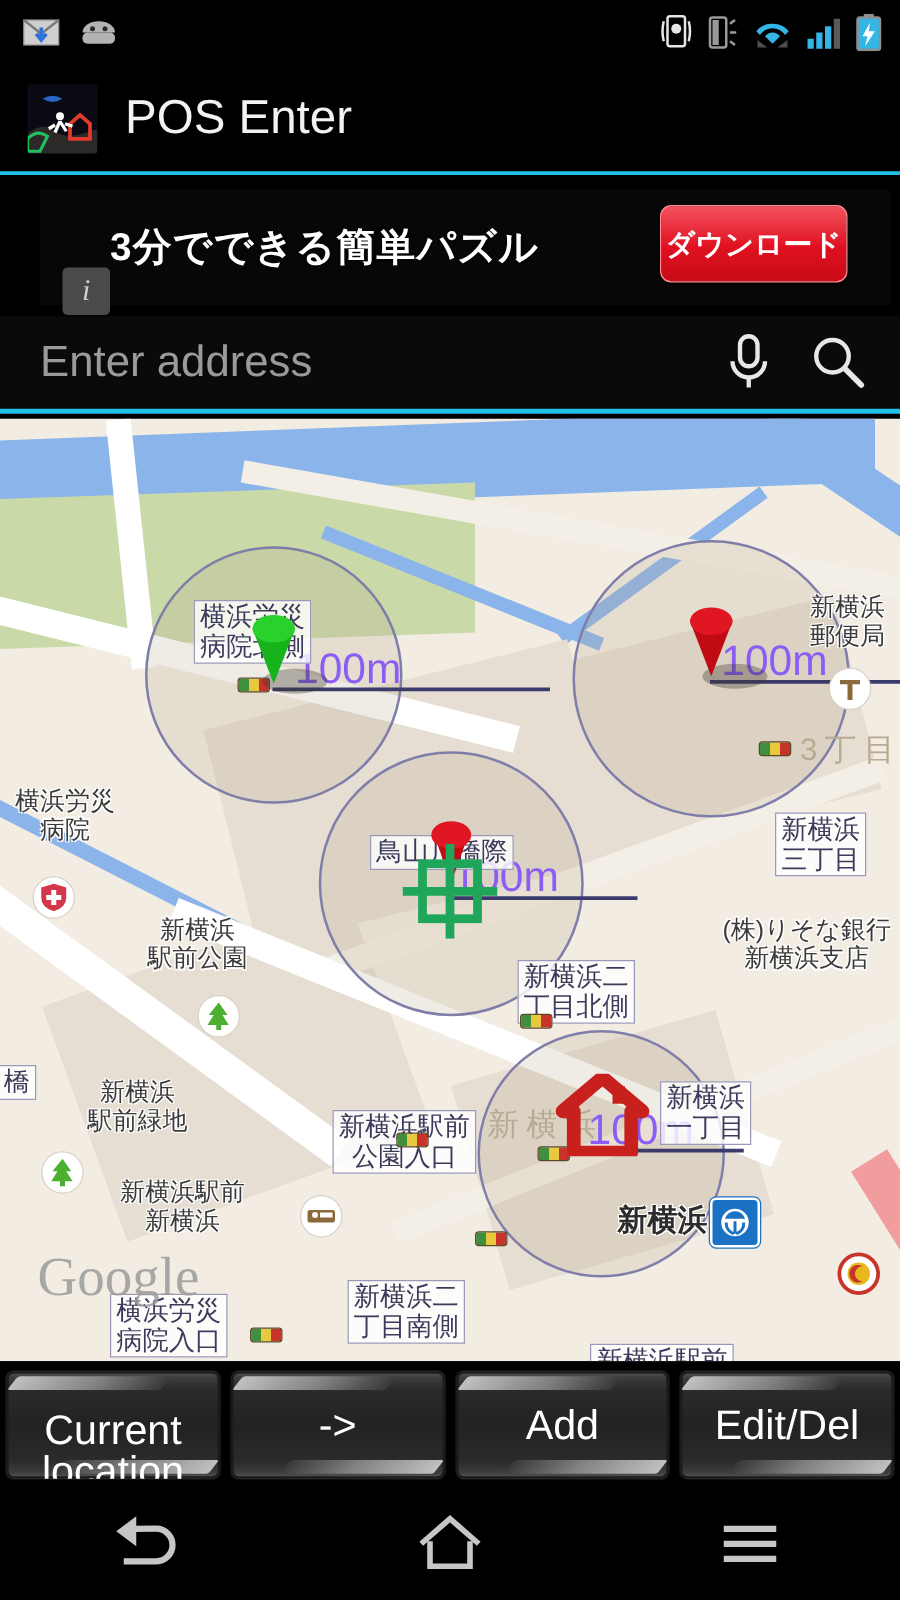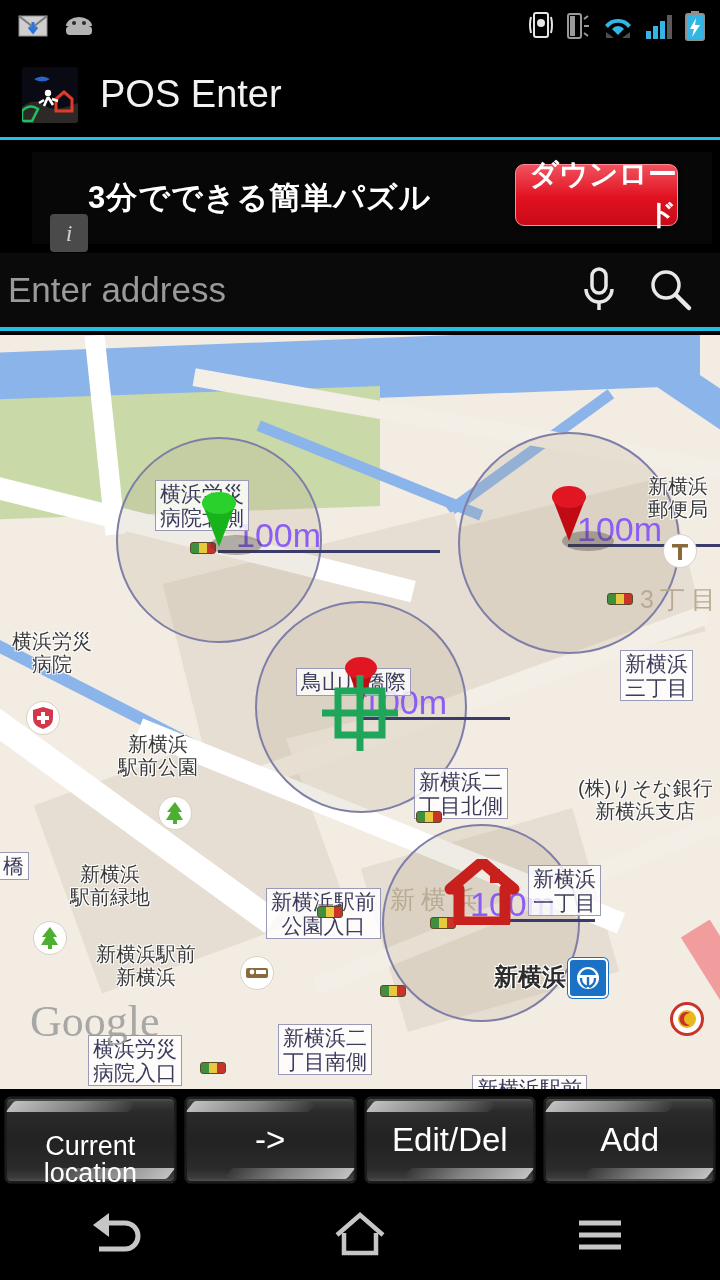--- a/index.html
+++ b/index.html
@@ -35,44 +35,44 @@
   }
   #ad-inner{
     width:680px; height:92px; background:#070707; margin-left:24px;
     display:flex; align-items:center; position:relative;
   }
   #ad-text{
     color:#fff; font-size:31px; font-weight:bold; letter-spacing:1px;
     margin-left:56px; text-shadow:0 0 2px #000;
   }
   #ad-cta{
-    position:absolute; right:34px; top:12px; width:163px; height:62px;
+    position:absolute; right:34px; top:12px; width:150px; height:62px;
     border-radius:9px; background:linear-gradient(#f2525f,#e01020 55%,#c90b18);
     border:1px solid #ff8c94;
     display:flex; align-items:center; justify-content:center;
-    color:#fff; font-size:29px; font-weight:bold;
+    color:#fff; font-size:23px; font-weight:bold;
     box-shadow:0 2px 4px rgba(0,0,0,.6);
     text-align:right;
   }
   #ad-info{
     position:absolute; left:18px; bottom:-8px; width:38px; height:38px;
     border-radius:4px; background:#4a4a4a; color:#cfcfcf;
     display:flex; align-items:center; justify-content:center;
     font-size:24px; font-style:italic; font-family:"Liberation Serif",serif;
   }
 
   
   #search-bar{
     position:absolute; top:253px; left:0; width:720px; height:78px;
     background:#0a0a0a; display:flex; align-items:center;
     border-bottom:4px solid #21c0e8;
   }
   #search-input{
     flex:1; background:transparent; border:none; outline:none;
-    color:#cfcfcf; font-size:35px; padding-left:8px;
+    color:#cfcfcf; font-size:35px; padding-left:32px;
     font-family:"Liberation Sans", sans-serif;
   }
   #search-input::placeholder{ color:#9a9a9a; opacity:1; }
   .sb-icon{ margin-right:26px; flex:none; }
 
   
   #map{
     position:absolute; top:335px; left:0; width:720px; height:754px;
     background:#f2ece3; overflow:hidden;
   }
@@ -147,21 +147,21 @@
     content:""; position:absolute; left:5px; top:4px; width:72%; height:11px;
     background:linear-gradient(90deg,#d9d9d9,#8f8f8f 55%,#3a3a3a);
     transform:skewX(-38deg); border-radius:2px; opacity:.85;
   }
   .btn::after{
     content:""; position:absolute; right:5px; bottom:4px; width:72%; height:11px;
     background:linear-gradient(90deg,#3a3a3a,#8f8f8f 45%,#d9d9d9);
     transform:skewX(-38deg); border-radius:2px; opacity:.85;
   }
   .btn span{ position:relative; z-index:2; }
-  #btn-current span{ font-size:27px;margin-top:40px; }
+  #btn-current span{ font-size:33px;margin-top:40px; }
 
   
   #nav-bar{
     position:absolute; top:1190px; left:0; width:720px; height:90px;
     background:#000; display:flex; align-items:center;
   }
   .nav-btn{ flex:1; display:flex; align-items:center; justify-content:center; height:100%; }
 </style>
 </head>
 <body>
@@ -292,21 +292,21 @@
   <div class="maplabel" style="left:12px;top:295px;white-space:pre;">横浜労災
 病院</div>
   <div class="maplabel" style="left:118px;top:398px;white-space:pre;">新横浜
 駅前公園</div>
   <div class="maplabel" style="left:70px;top:528px;white-space:pre;">新横浜
 駅前緑地</div>
   <div class="maplabel" style="left:96px;top:608px;white-space:pre;">新横浜駅前
 新横浜</div>
   <div class="maplabel" style="left:648px;top:140px;white-space:pre;">新横浜
 郵便局</div>
-  <div class="maplabel" style="left:578px;top:398px;white-space:pre;margin-top:44px;">(株)りそな銀行
+  <div class="maplabel" style="left:578px;top:398px;white-space:pre;">(株)りそな銀行
 新横浜支店</div>
   <div class="maplabel" style="left:494px;top:628px;font-size:24px;font-weight:bold;color:#2c2c2c;">新横浜</div>
 
   <div class="boxlabel" style="left:155px;top:145px;white-space:pre;">横浜労災
 病院北側</div>
   <div class="boxlabel" style="left:296px;top:333px;">鳥山川橋際</div>
   <div class="boxlabel" style="left:620px;top:315px;white-space:pre;">新横浜
 三丁目</div>
   <div class="boxlabel" style="left:414px;top:433px;white-space:pre;">新横浜二
 丁目北側</div>
@@ -414,24 +414,24 @@
 
 <div id="button-bar">
   <div class="btn" id="btn-current">
     <span style="white-space:pre;">Current
 location</span>
   </div>
   <div class="btn">
     <span>-&gt;</span>
   </div>
   <div class="btn">
+    <span>Add</span>
+  </div>
+  <div class="btn">
     <span>Edit/Del</span>
-  </div>
-  <div class="btn">
-    <span>Add</span>
   </div>
 </div>
 
 <div id="nav-bar">
   <div class="nav-btn">
     <svg width="70" height="52" viewBox="0 0 70 52">
       <path d="M14 40 h26 a13 13 0 0 0 0 -26 H22" fill="none" stroke="#c6c6c6" stroke-width="5"></path>
       <path d="M24 4 L8 16 L24 28z" fill="#c6c6c6"></path>
     </svg>
   </div>

